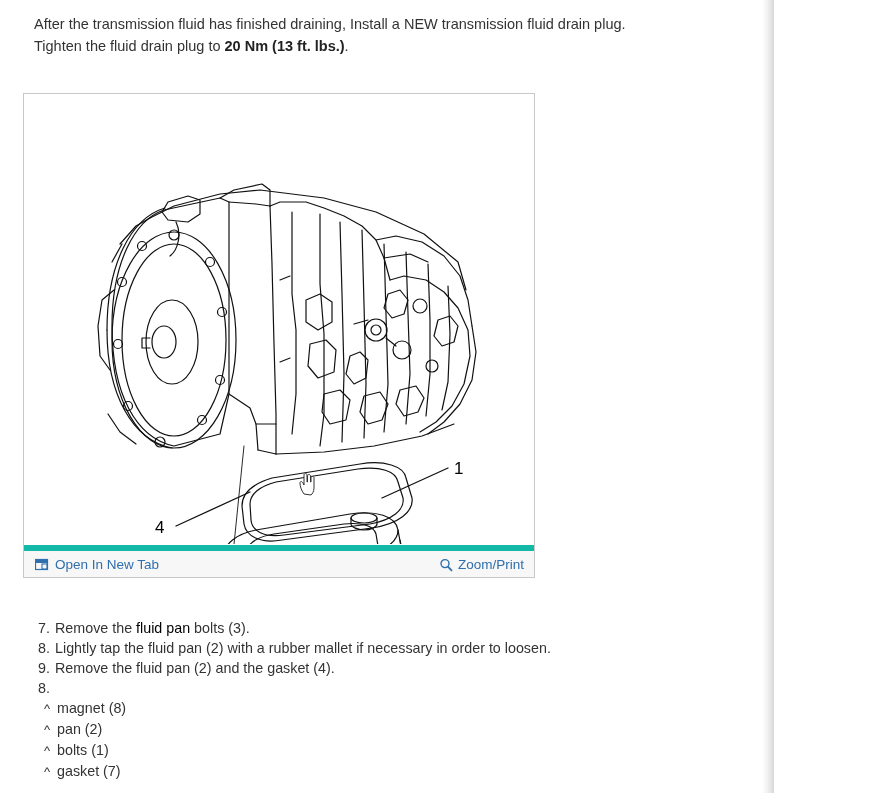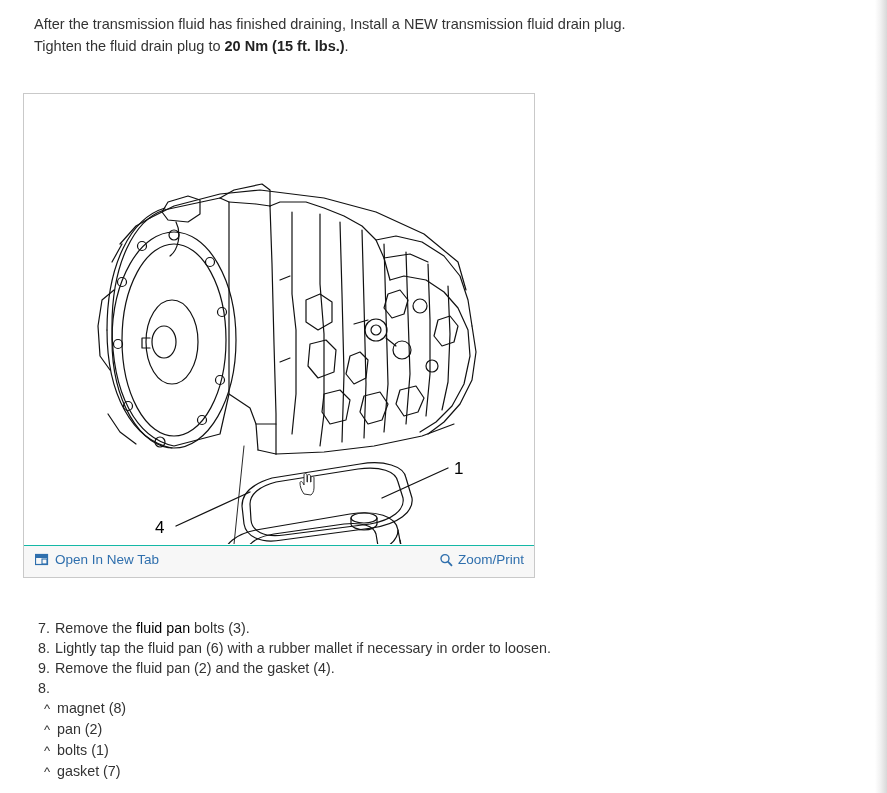--- a/index.html
+++ b/index.html
@@ -10,21 +10,21 @@
   body {
     width: 887px;
     height: 793px;
     font-family: "Liberation Sans", sans-serif;
     color: #222222;
     position: relative;
     overflow: hidden;
   }
   .page {
     position: relative;
-    width: 887px;
+    width: 774px;
     height: 793px;
     box-sizing: border-box;
   }
   
   .right-edge {
     position: absolute;
     top: 0;
     right: 0;
     width: 12px;
     height: 793px;
@@ -64,21 +64,21 @@
     width: 510px;
     height: 450px;
   }
   .figure-toolbar {
     position: absolute;
     left: 0;
     bottom: 0;
     width: 510px;
     height: 32px;
     background: #f7f7f7;
-    border-top: 1px solid #14b8a6;
+    border-top: 6px solid #14b8a6;
     box-sizing: border-box;
   }
   .toolbar-left {
     position: absolute;
     left: 11px;
     top: 6px;
     display: flex;
     align-items: center;
     gap: 6px;
     cursor: pointer;
@@ -158,21 +158,21 @@
 </style>
 </head>
 <body>
 
 <div class="page">
 
   <div class="right-edge"></div>
 
   <div class="intro">
     <span>After the transmission fluid has finished draining, Install a NEW transmission fluid drain plug.</span>
-    <span class="line2"><span>Tighten the fluid drain plug to </span><b>20 Nm (15 ft. lbs.)</b><span>.</span></span>
+    <span class="line2"><span>Tighten the fluid drain plug to </span><b>20 Nm (13 ft. lbs.)</b><span>.</span></span>
   </div>
 
   <div class="figure-box">
 
     <svg class="figure-art" viewBox="0 0 510 450">
       <g fill="none" stroke="#111111" stroke-width="1.2" stroke-linejoin="round" stroke-linecap="round">
 
         <path d="M88,232 C88,170 110,126 140,116 L196,104 L205,108 L205,300 L196,340 L150,352 C112,344 88,300 88,232 Z"></path>
         <path d="M83,236 C83,170 107,124 141,114"></path>
         <path d="M83,236 C83,300 108,346 148,354"></path>
@@ -298,21 +298,21 @@
 
   <div class="steps">
 
     <div class="step">
       <span class="step-num">7.</span>
       <span class="step-text"><span>Remove the </span><a class="link" href="#">fluid pan</a><span> bolts (3).</span></span>
     </div>
 
     <div class="step">
       <span class="step-num">8.</span>
-      <span class="step-text">Lightly tap the fluid pan (6) with a rubber mallet if necessary in order to loosen.</span>
+      <span class="step-text">Lightly tap the fluid pan (2) with a rubber mallet if necessary in order to loosen.</span>
     </div>
 
     <div class="step">
       <span class="step-num">9.</span>
       <span class="step-text">Remove the fluid pan (2) and the gasket (4).</span>
     </div>
 
     <div class="step">
       <span class="step-num">8.</span>
     </div>

